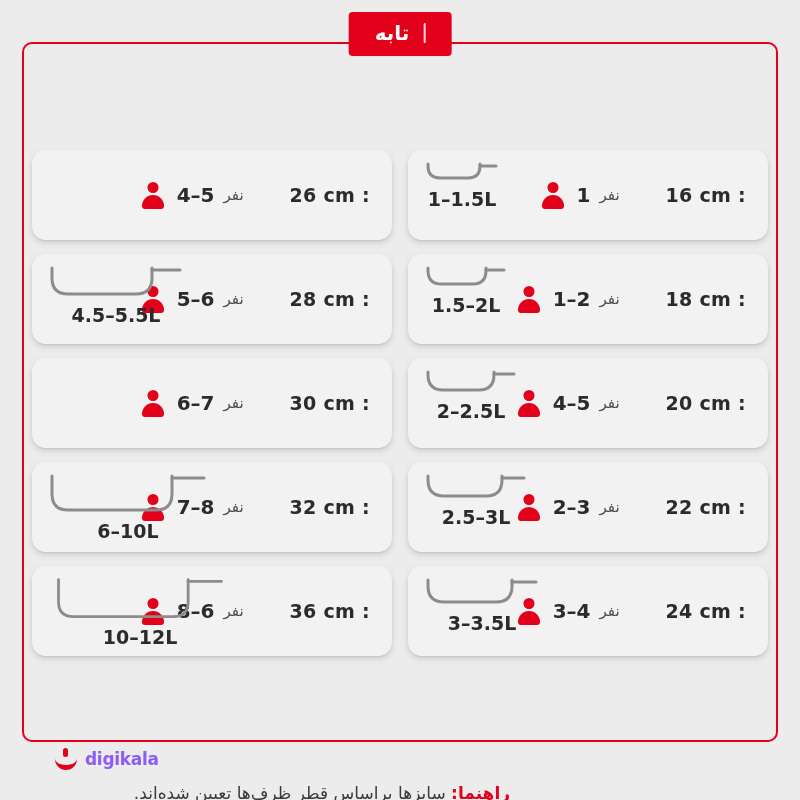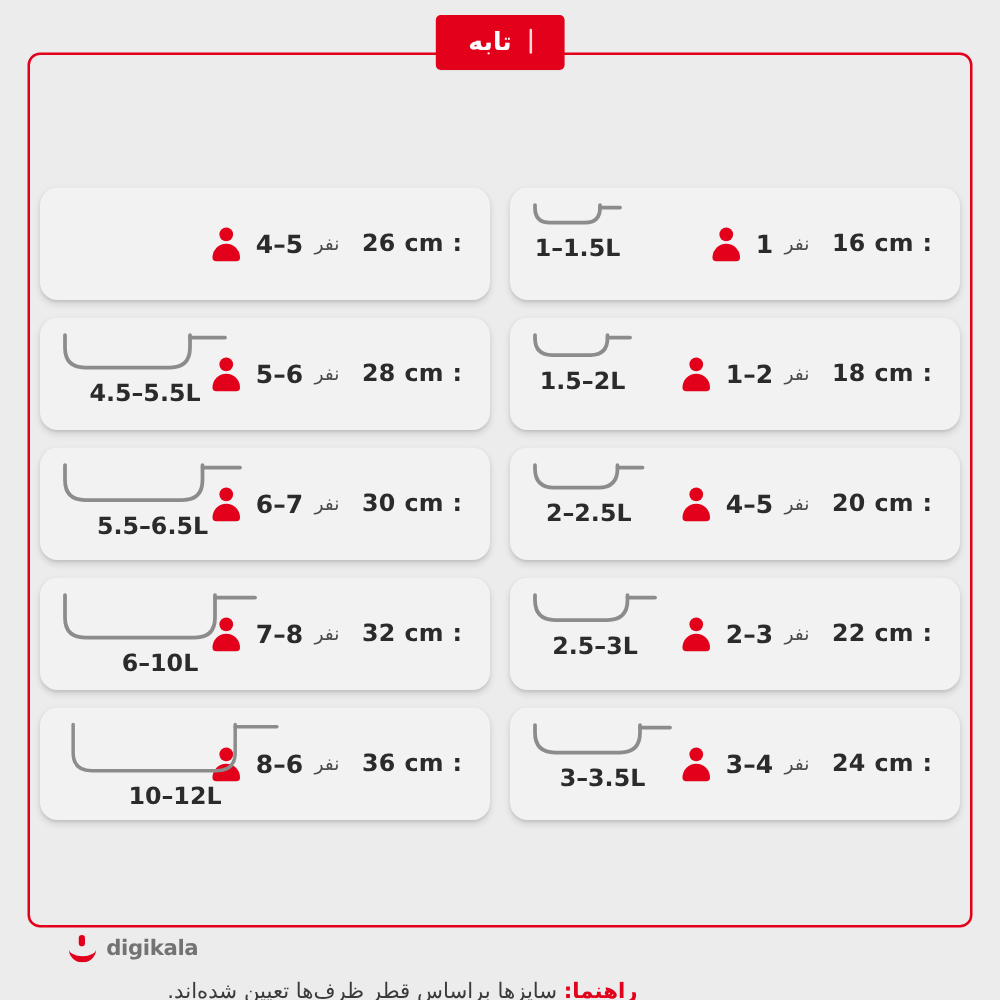--- a/index.html
+++ b/index.html
@@ -63,20 +63,21 @@
     overflow:hidden;
   }
   .size{
     font-size:19px;
     color:#2b2b2b;
     font-weight:bold;
     letter-spacing:.3px;
     direction:ltr;
     margin-right:22px;
     white-space:nowrap;
+    margin-left:28px;
   }
   .ppl{
     display:flex;align-items:center;gap:9px;
     margin-right:18px;
   }
   .ppl .word{
     font-size:15px;color:#4a4a4a;
   }
   .ppl .num{
     font-size:20px;font-weight:bold;color:#2b2b2b;direction:ltr;
@@ -131,21 +132,21 @@
     content:"";position:absolute;left:0;top:3px;
     width:22px;height:14px;
     border-bottom:5px solid #e2001a;
     border-radius:0 0 14px 14px;
   }
   #logo .mark:after{
     content:"";position:absolute;left:8px;top:0px;
     width:5px;height:9px;background:#e2001a;border-radius:3px;
   }
   #logo .wordmark{
-    font-size:17px;font-weight:bold;color:#737373;letter-spacing:-.3px;
+    font-size:17px;font-weight:bold;color:#8b5cf6;letter-spacing:-.3px;
   }
 </style>
 </head>
 <body>
 
 <div id="header">
   <span class="sep"></span>
   <span class="t">تابه</span>
 </div>
 
@@ -238,27 +239,20 @@
     <div class="card">
       <span class="size">30 cm :</span>
       <span class="ppl">
         <span class="word">نفر</span>
         <span class="num">6–7</span>
         <span class="person">
           <span class="head"></span>
           <span class="body"></span>
         </span>
       </span>
-      <div class="pan-wrap">
-        <svg class="pan-svg" width="156" height="42" viewBox="0 0 156 42">
-          <path d="M8,6 L8,18 Q8,34 24,34 L102,34 Q118,34 118,18 L118,6" fill="none" stroke="#8c8c8c" stroke-width="3" stroke-linecap="round" stroke-linejoin="round"></path>
-          <path d="M118,8 L148,8" fill="none" stroke="#8c8c8c" stroke-width="3" stroke-linecap="round"></path>
-        </svg>
-        <div class="vol">5.5–6.5L</div>
-      </div>
     </div>
     <div class="card">
       <span class="size">22 cm :</span>
       <span class="ppl">
         <span class="word">نفر</span>
         <span class="num">2–3</span>
         <span class="person">
           <span class="head"></span>
           <span class="body"></span>
         </span>

